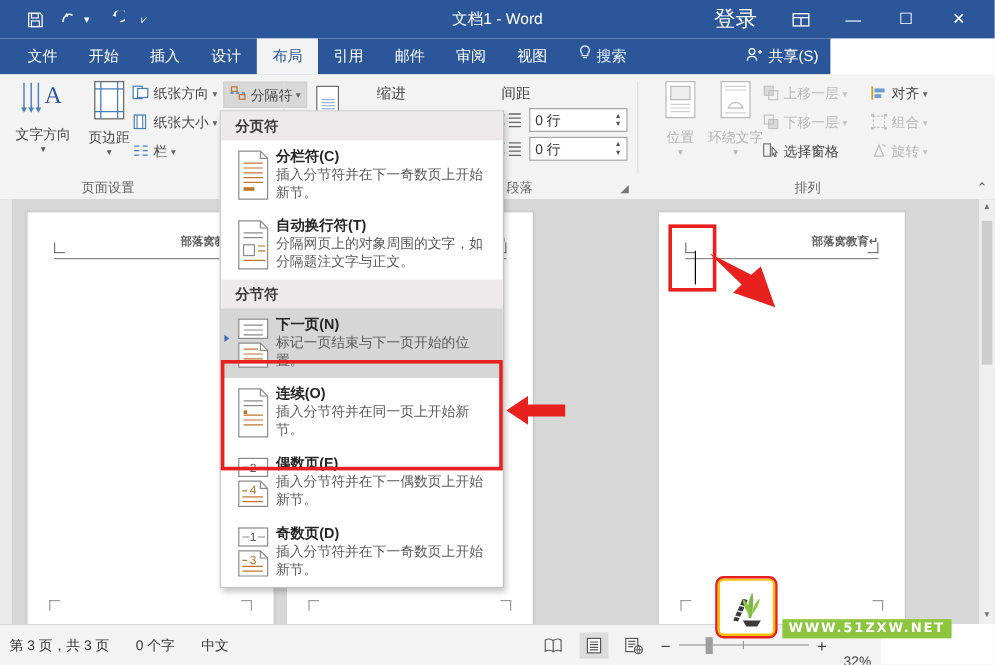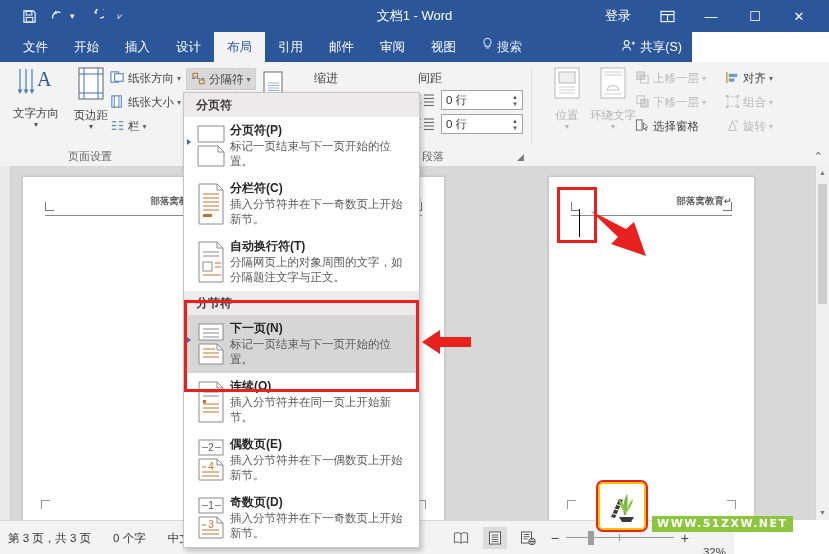--- a/index.html
+++ b/index.html
@@ -21,21 +21,21 @@
   .qat .small{font-size:9px;}
   .doc-title{
     position:absolute;left:0;top:0;width:829px;height:32px;
     line-height:32px;text-align:center;font-size:13px;color:#fff;
   }
   .win-right{position:absolute;right:8px;top:0;height:32px;display:flex;align-items:center;gap:0px;}
   .win-right .wbtn{
     width:44px;height:32px;display:flex;align-items:center;justify-content:center;
     color:#fff;font-size:13px;cursor:pointer;
   }
-  .win-right .signin{padding:0 14px;height:32px;display:flex;align-items:center;font-size:13px;color:#fff;cursor:pointer;}
+  .win-right .signin{padding:0 14px;height:32px;display:flex;align-items:center;font-size:18px;color:#fff;cursor:pointer;}
 
   
   .tabbar{
     position:absolute;left:0;top:32px;width:692px;height:30px;
     background:#2b579a;
   }
   .tabs{position:absolute;left:10px;top:0;height:30px;display:flex;align-items:stretch;}
   .tab{
     padding:0 13px;height:30px;line-height:30px;color:#fff;font-size:12.5px;cursor:pointer;white-space:nowrap;
   }
@@ -513,20 +513,21 @@
         <span>
           <svg width="15" height="15" viewBox="0 0 16 16">
               <path d="M4 13 8 3l4 10z" fill="none" stroke="#c0c0c0" stroke-width="1.1"></path>
               <path d="M11 2.5a4 4 0 0 1 2.6 2.2" fill="none" stroke="#c0c0c0" stroke-width="1.1"></path>
             </svg>
         </span>
         <span>旋转</span>
         <span class="car">▾</span>
       </div>
 
+      <div class="gtitle" style="left:40px;width:200px;">排列</div>
       <div class="collapse-rib">⌃</div>
     </div>
   </div>
 
   <div class="docarea">
     <div class="ruler-l"></div>
 
     <div class="page" style="left:22px;width:205px;height:348px;">
       <div class="pg-head">
         <span class="mk tl"></span>
@@ -613,34 +614,20 @@
         <span style="cursor:pointer;font-size:14px;">+</span>
         <span class="zpct">32%</span>
       </div>
     </div>
   </div>
 
   <div class="menu">
 
     <div class="menu-header">分页符</div>
 
-    <div class="mitem">
-      <span class="bullet"></span>
-      <span class="micon">
-        <svg width="34" height="44" viewBox="0 0 34 44">
-          <path d="M4 2h26v16H4z" fill="#fff" stroke="#8a8a8a" stroke-width="1"></path>
-          <path d="M4 22h20l6 6v14H4z" fill="#fff" stroke="#8a8a8a" stroke-width="1"></path>
-          <path d="M24 22v6h6" fill="none" stroke="#8a8a8a" stroke-width="1"></path>
-        </svg>
-      </span>
-      <span class="mtxt">
-        <span class="mtitle">分页符(P)</span>
-        <span class="mdesc" style="display:block">标记一页结束与下一页开始的位置。</span>
-      </span>
-    </div>
 
     <div class="mitem">
       <span class="micon">
         <svg width="34" height="44" viewBox="0 0 34 44">
           <path d="M5 2h18l6 6v34H5z" fill="#fff" stroke="#8a8a8a" stroke-width="1"></path>
           <path d="M23 2v6h6" fill="none" stroke="#8a8a8a" stroke-width="1"></path>
           <g stroke="#c0742b" stroke-width="1">
               <line x1="9" y1="12" x2="25" y2="12"></line>
               <line x1="9" y1="16" x2="25" y2="16"></line>
               <line x1="9" y1="20" x2="25" y2="20"></line>

